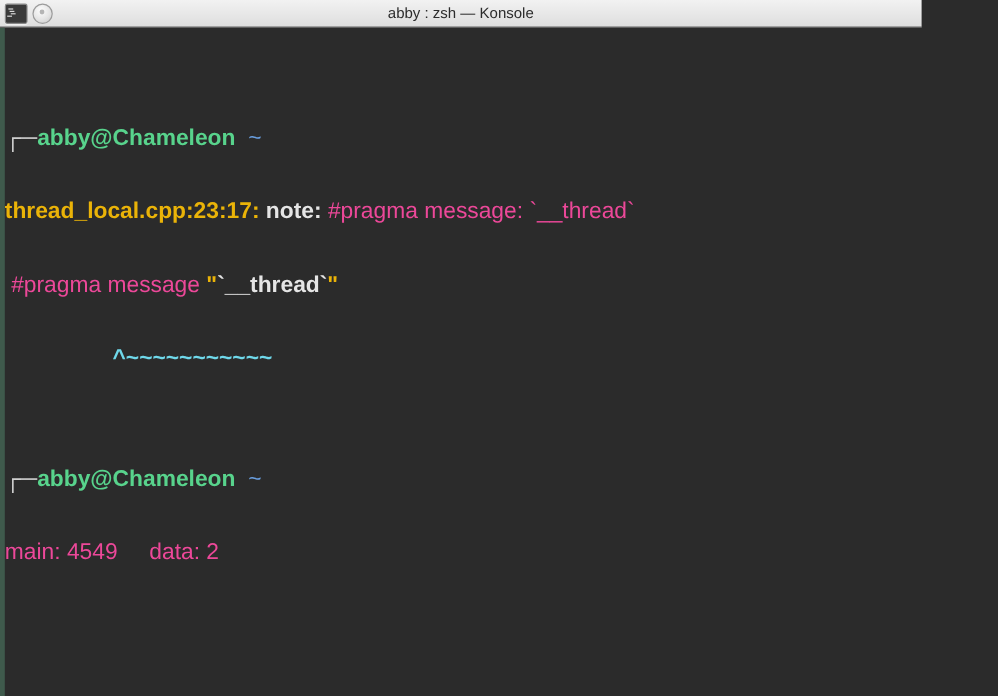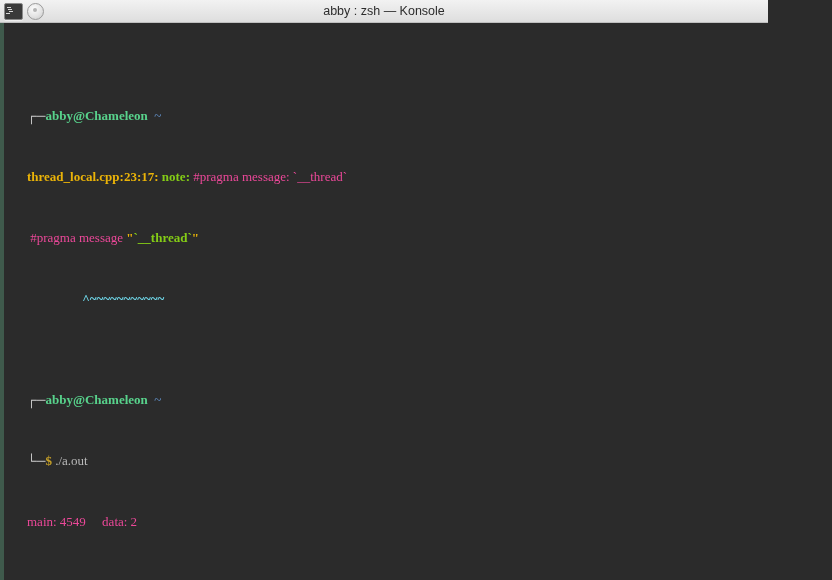--- a/index.html
+++ b/index.html
@@ -104,44 +104,43 @@
 
   #left-strip {
     width: 4px;
     min-width: 4px;
     background: #3f5a4c;
   }
 
   #screen {
     flex: 1;
     padding: 2px 0 0 0;
-    font-family: Liberation Serif, serif;
-    font-size: 13px;
+    font-family: Liberation Sans, sans-serif;
+    font-size: 19px;
     line-height: 20.3px;
     color: #b9b9b9;
     white-space: pre;
     overflow: hidden;
     letter-spacing: 0px;
-    margin-left: 23px;
   }
 
   .line {
     white-space: pre;
     height: 20.3px;
   }
 
   
   .c-green   { color: #58d38c; font-weight: bold; }
   .c-blue    { color: #6a9fe0; }
   .c-yellow  { color: #c9a227; font-weight: bold; }
   .c-deco    { color: #cfcfcf; }
   .c-cmd     { color: #b9b9b9; }
   .c-out     { color: #ec4899; }
   .c-white-b { color: #eab308; font-weight: bold; }
-  .c-cyan-b  { color: #84cc16; font-weight: bold; }
+  .c-cyan-b  { color: #e5e5e5; font-weight: bold; }
   .c-caret   { color: #6fd8ea; font-weight: bold; }
 </style>
 </head>
 <body>
 
 <div id="window">
 
   <div id="titlebar">
     <div id="titlebar-left">
       <div class="tb-app-icon"></div>
@@ -155,21 +154,20 @@
     <div id="screen">
 
       
       <div class="line"><span class="c-deco">┌─</span><span class="c-green">abby@Chameleon</span><span class="c-out">  </span><span class="c-blue">~</span></div>
       <div class="line"><span class="c-white-b">thread_local.cpp:23:17:</span><span class="c-out"> </span><span class="c-cyan-b">note:</span><span class="c-out"> </span><span class="c-out">#pragma message: `__thread`</span></div>
       <div class="line"><span class="c-out"> #pragma message </span><span class="c-white-b">"</span><span class="c-cyan-b">`__thread`</span><span class="c-white-b">"</span></div>
       <div class="line"><span class="c-out">                 </span><span class="c-caret">^~~~~~~~~~~~</span></div>
 
       
       <div class="line"><span class="c-deco">┌─</span><span class="c-green">abby@Chameleon</span><span class="c-out">  </span><span class="c-blue">~</span></div>
-      <div class="line"><span class="c-deco">└─</span><span class="c-yellow">$</span><span class="c-cmd"> </span><span class="c-cmd">./a.out</span></div>
       <div class="line"><span class="c-out">main: 4549</span><span class="c-out">     </span><span class="c-out">data: 2</span></div>
       
       
       
       
 
       
       
       
       

